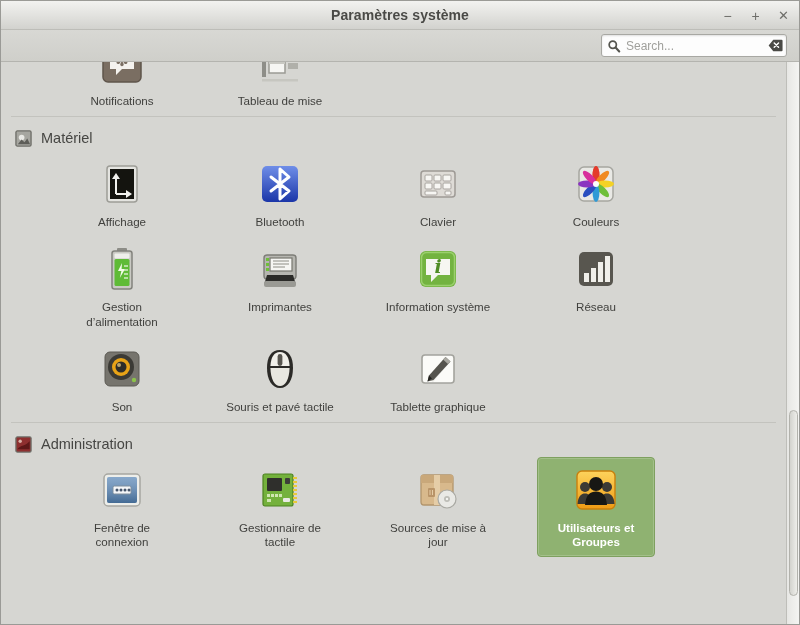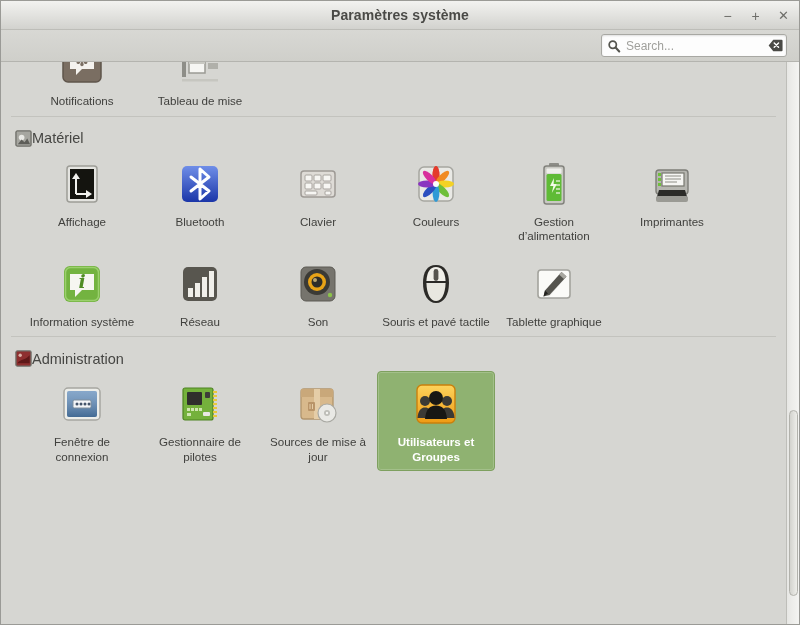--- a/index.html
+++ b/index.html
@@ -87,39 +87,40 @@
   .scroll-area {
     position: absolute; inset: 0 13px 0 0;
     padding: 0 0 0 0;
   }
   .group { padding: 0; }
   .sep {
     height: 1px; background: #c3c3be;
     margin: 0 10px; 
   }
   .group-header {
-    display: flex; align-items: center; 
+    display: flex; align-items: center; gap: 9px;
     padding: 13px 0 4px 14px;
   }
   .group-header-icon { width: 17px; height: 17px; display: block; }
   .group-header-label {
     font-size: 14.5px; color: #464643; font-weight: 400;
   }
 
   .grid {
     display: flex; flex-wrap: wrap;
     padding-left: 22px;
   }
   .item {
     width: 118px;
     padding: 8px 2px 6px;
     display: flex; flex-direction: column; align-items: center;
     border: 1px solid transparent;
     border-radius: 4px;
     cursor: default;
+    margin-left: 40px;
   }
   .item .ico { width: 48px; height: 48px; display: block; }
   .item .label {
     margin-top: 7px;
     font-size: 11.6px; line-height: 14.5px;
     color: #41413e; text-align: center;
     max-width: 112px;
   }
   .item.selected {
     background: #8fb271;
@@ -472,21 +473,21 @@
                     <rect x="37" y="11" width="4" height="2"></rect>
                     <rect x="37" y="15" width="4" height="2"></rect>
                   <rect x="37" y="19" width="4" height="2"></rect>
                     <rect x="37" y="23" width="4" height="2"></rect>
                   <rect x="37" y="27" width="4" height="2"></rect>
                     <rect x="37" y="31" width="4" height="2"></rect>
                   <rect x="37" y="35" width="4" height="2"></rect>
                   </g>
               </svg>
             </span>
-            <span class="label">Gestionnaire de pilotes</span>
+            <span class="label">Gestionnaire de tactile</span>
           </div>
 
           <div class="item">
             <span>
               <svg class="ico" viewBox="0 0 48 48">
                 <rect x="7" y="9" width="32" height="30" rx="3" fill="#d8b98c" stroke="#b2956c" stroke-width="1.3"></rect>
                 <rect x="7" y="9" width="32" height="8" fill="#c9a87a"></rect>
                 <rect x="20" y="9" width="6" height="30" fill="#e5cda7"></rect>
                 <rect x="14" y="22" width="7" height="9" rx="1" fill="#b99468"></rect>
                 <g stroke="#e5cda7" stroke-width="1">

